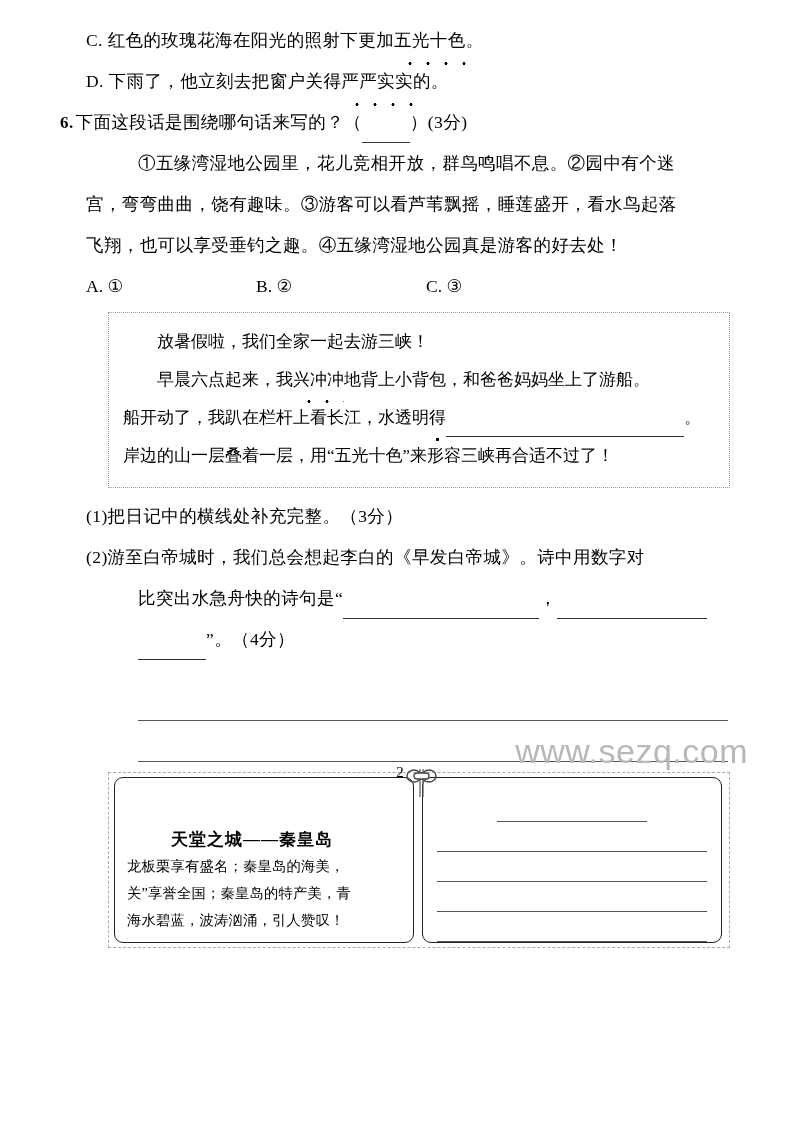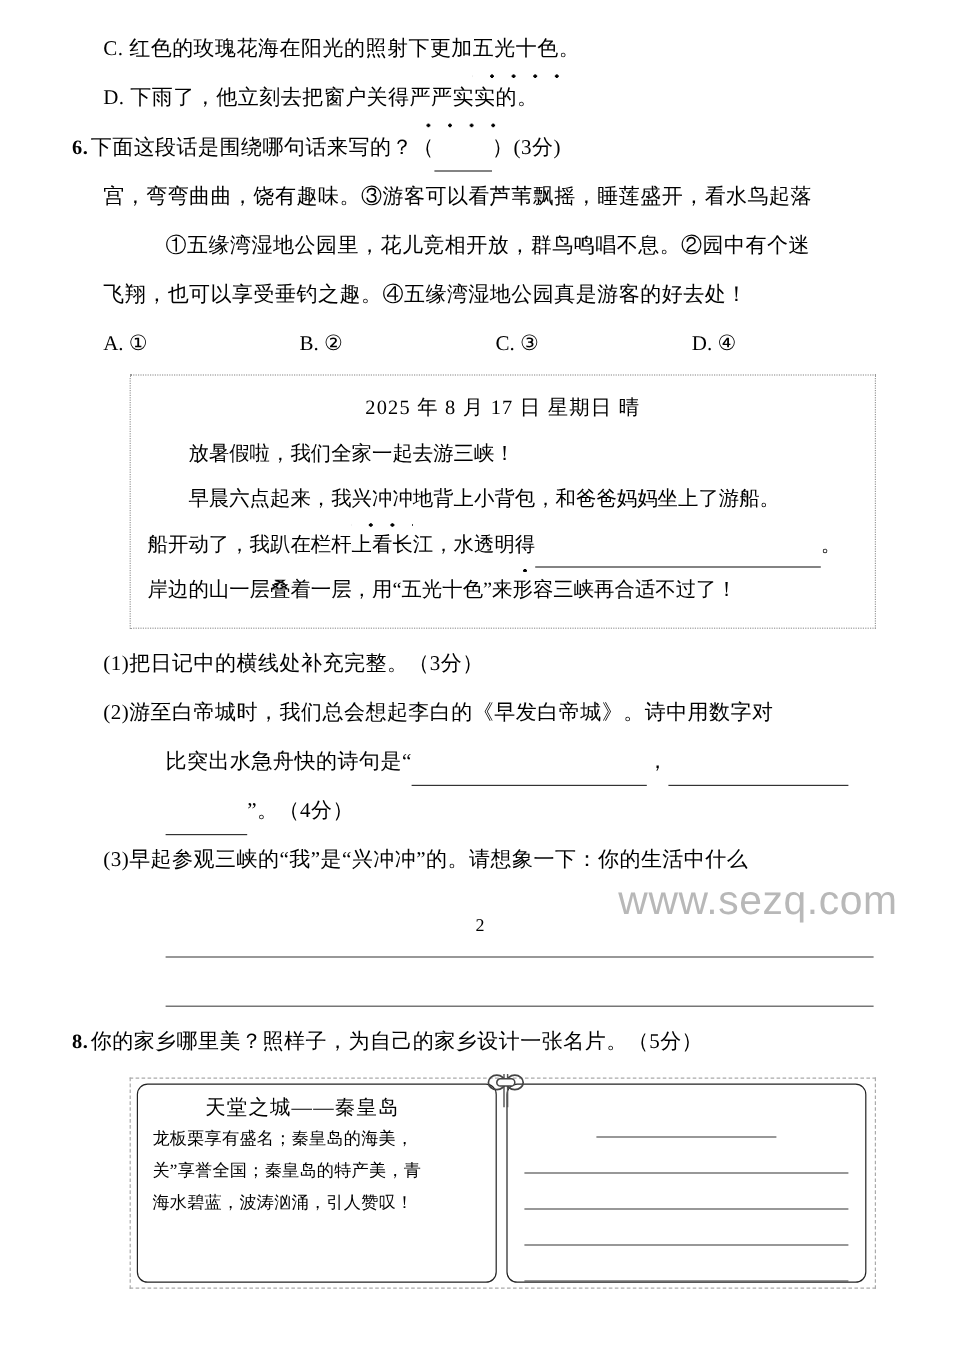--- a/index.html
+++ b/index.html
@@ -115,24 +115,25 @@
     border-radius: 9px;
     background: #fff;
     height: 166px;
   }
   .card.left  { width: 300px; padding: 6px 10px 0 12px; }
   .card.right { width: 300px; margin-left: 8px; padding: 10px 14px 0 14px; }
 
   .card-title {
     text-align: center;
     font-size: 17px;
-    font-weight: normal;
+    font-weight: bold;
     letter-spacing: 1px;
     line-height: 26px;
     padding-right: 26px;
+    margin-top: 43px;
   }
   .card-body {
     font-size: 14.3px;
     line-height: 27px;
     letter-spacing: 0.2px;
     white-space: nowrap;
   }
   .card-body .bi { padding-left: 22px; }
 
   .cardline {
@@ -181,63 +182,57 @@
 
   <div class="ln indent1">
     <span>D.</span>
     <span>下雨了，他立刻去把窗户关得</span><span class="dotted">严严实实</span><span>的。</span>
   </div>
 
   <div class="ln">
     <span class="qnum">6.</span><span>下面这段话是围绕哪句话来写的？（</span><span class="blank" style="width:48px"></span><span>）(3分)</span>
   </div>
 
+  <div class="ln indent3">①五缘湾湿地公园里，花儿竞相开放，群鸟鸣唱不息。②园中有个迷</div>
   <div class="ln indent1">宫，弯弯曲曲，饶有趣味。③游客可以看芦苇飘摇，睡莲盛开，看水鸟起落</div>
-  <div class="ln indent3">①五缘湾湿地公园里，花儿竞相开放，群鸟鸣唱不息。②园中有个迷</div>
   <div class="ln indent1">飞翔，也可以享受垂钓之趣。④五缘湾湿地公园真是游客的好去处！</div>
 
   <div class="options">
     <span>A. ①</span>
     <span>B. ②</span>
     <span>C. ③</span>
-    <span>D. ④</span>
   </div>
 
 
   <div class="diary">
-    <div class="diary-date">2025 年 8 月 17 日    星期日    晴</div>
     <div class="diary-line" style="padding-left:34px">放暑假啦，我们全家一起去游三峡！</div>
     <div class="diary-line" style="padding-left:34px">
       <span>早晨六点起来，我</span><span class="dotted">兴冲冲</span><span>地背上小背包，和爸爸妈妈坐上了游船。</span>
     </div>
     <div class="diary-line">
       <span>船开动了，我趴在栏杆上看长江，水透明</span><span class="dotted one">得</span><span class="blank" style="width:238px"></span><span>。</span>
     </div>
     <div class="diary-line">岸边的山一层叠着一层，用“五光十色”来形容三峡再合适不过了！</div>
   </div>
 
   <div class="ln indent1" style="margin-top:8px">(1)把日记中的横线处补充完整。（3分）</div>
 
   <div class="ln indent1">(2)游至白帝城时，我们总会想起李白的《早发白帝城》。诗中用数字对</div>
   <div class="ln indent3">
     <span>比突出水急舟快的诗句是“</span><span class="blank" style="width:196px"></span><span>，</span><span class="blank" style="width:150px"></span>
   </div>
   <div class="ln indent3">
     <span class="blank" style="width:68px"></span><span>”。（4分）</span>
   </div>
 
-  <div class="ln indent1">(3)早起参观三峡的“我”是“兴冲冲”的。请想象一下：你的生活中什么</div>
 
   <div style="height:20px"></div>
   <div class="writeline"></div>
   <div class="writeline"></div>
 
-  <div class="ln" style="margin-top:8px">
-    <span class="qnum">8.</span><span>你的家乡哪里美？照样子，为自己的家乡设计一张名片。（5分）</span>
-  </div>
 
   <div class="card-wrap">
 
     <div class="card left">
       <div class="card-title">天堂之城——秦皇岛</div>
       <div class="card-body">
         <div>龙板栗享有盛名；秦皇岛的海美，</div>
         <div>关”享誉全国；秦皇岛的特产美，青</div>
         <div>海水碧蓝，波涛汹涌，引人赞叹！</div>
       </div>

